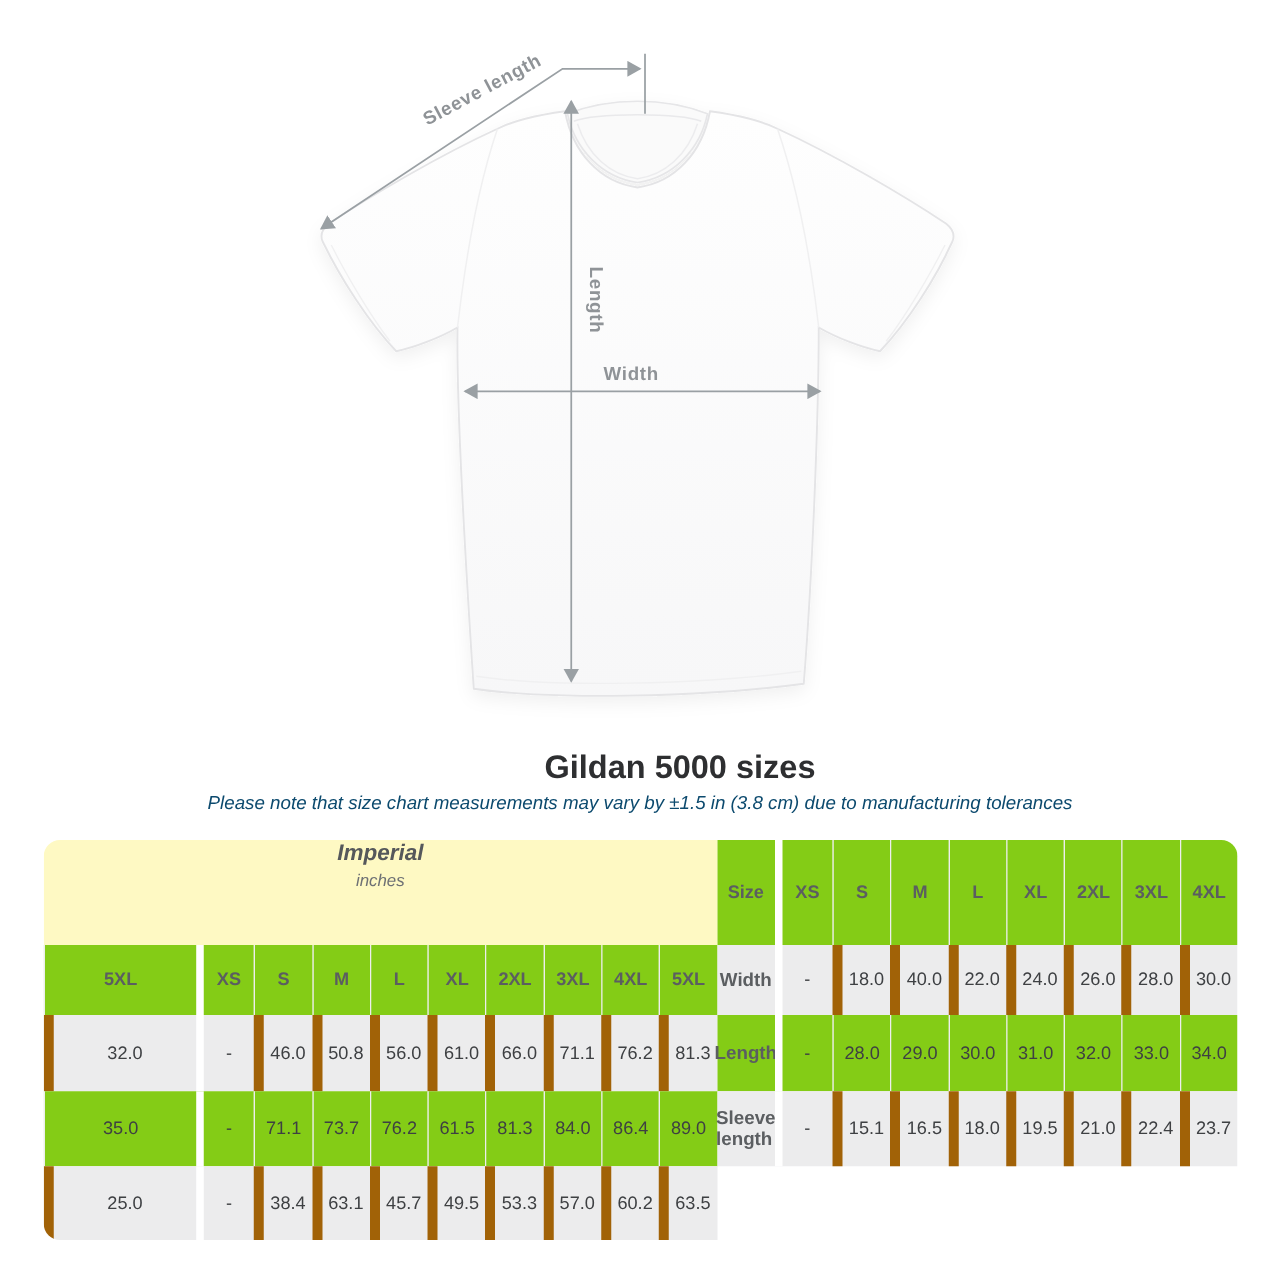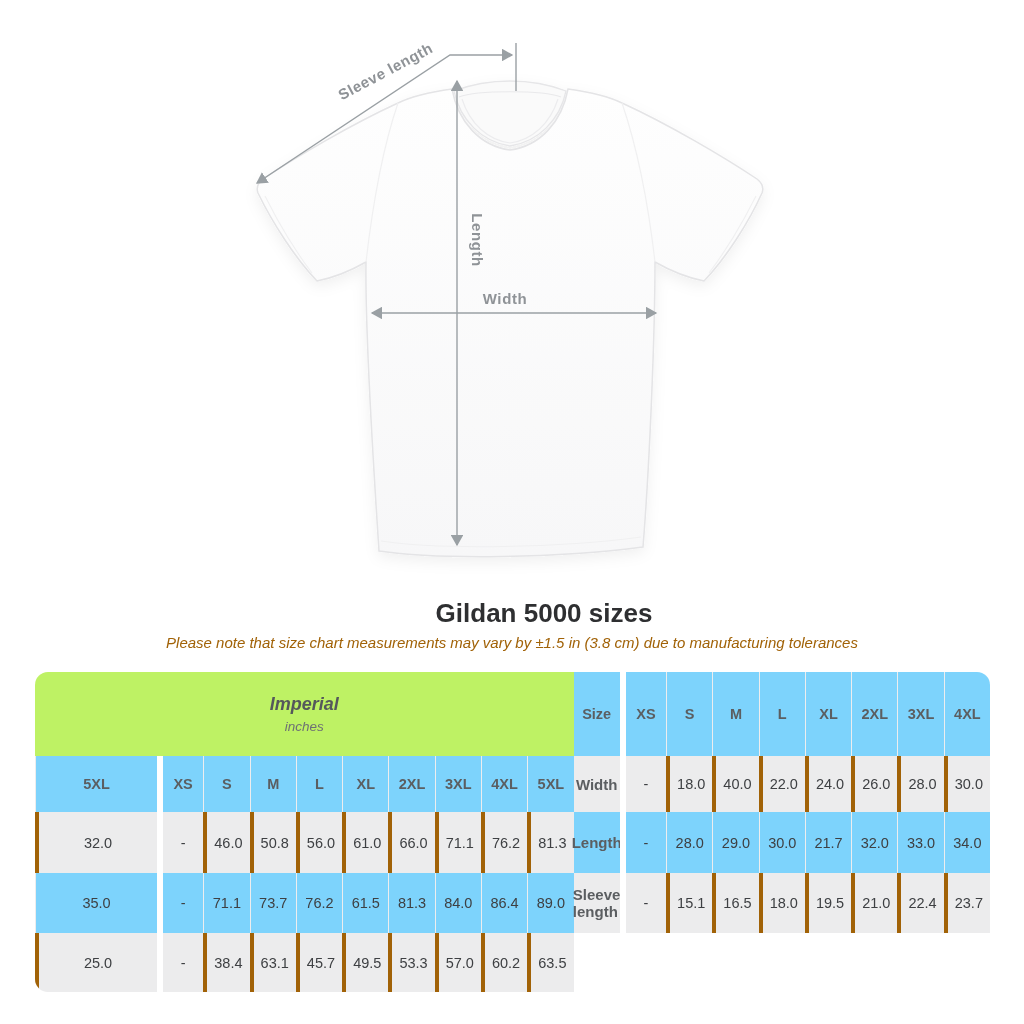--- a/index.html
+++ b/index.html
@@ -8,37 +8,37 @@
 
   
   .diagram{position:absolute;left:0;top:0;width:1024px;height:580px;}
   .meas-label{fill:#8f9397;font-weight:bold;font-size:15px;letter-spacing:.6px;
               font-family:"Liberation Sans", sans-serif;}
 
   
   .title{position:absolute;top:598px;left:0;width:1024px;text-align:center;
          font-size:26px;font-weight:bold;color:#2e2f31;padding-left:32px;}
   .subtitle{position:absolute;top:634px;left:0;width:1024px;text-align:center;
-            font-style:italic;font-size:15px;color:#a16207;}
+            font-style:italic;font-size:15px;color:#0c4a6e;}
 
   
   .size-table{position:absolute;left:35px;top:672px;width:955px;
               display:grid;grid-template-columns:122px repeat(18,1fr);
               grid-template-rows:84px 56px 61px 60px 59px;
               border-radius:13px;overflow:hidden;}
-  .band{background:#bef264;display:flex;flex-direction:column;align-items:center;
-        justify-content:center;gap:4px;}
+  .band{background:#fef9c3;display:flex;flex-direction:column;align-items:center;
+        gap:4px;}
   .band-imperial{grid-column:1/11;}
   .band-metric{grid-column:11/20;}
   .band-title{font-style:italic;font-weight:bold;font-size:18px;color:#55585b;}
   .band-sub{font-style:italic;font-size:13.5px;color:#6e7174;}
 
   .tc{display:flex;align-items:center;justify-content:center;min-width:0;}
-  .row-white{background:#7dd3fc;border-left:1px solid #ededee;}
-  .row-gray{background:#ececed;border-left:4px solid #a16207;}
+  .row-white{background:#84cc16;border-left:1px solid #ededee;}
+  .row-gray{background:#ececed;border-left:8px solid #a16207;}
   .label-col{border-left:none !important;}
   .group-start{border-left:6px solid #ffffff !important;}
   .head{font-weight:bold;color:#5b5e61;font-size:14.5px;}
   .rowlabel{font-weight:bold;color:#5b5e61;font-size:15px;}
   .num{color:#3e4043;font-size:14.5px;}
 </style>
 </head>
 <body>
 
 <div class="page">
@@ -144,21 +144,21 @@
       <div class="tc num row-gray">61.0</div>
       <div class="tc num row-gray">66.0</div>
       <div class="tc num row-gray">71.1</div>
       <div class="tc num row-gray">76.2</div>
       <div class="tc num row-gray">81.3</div>
       <div class="tc rowlabel label-col row-white">Length</div>
       <div class="tc num row-white group-start">-</div>
       <div class="tc num row-white">28.0</div>
       <div class="tc num row-white">29.0</div>
       <div class="tc num row-white">30.0</div>
-      <div class="tc num row-white">21.7</div>
+      <div class="tc num row-white">31.0</div>
       <div class="tc num row-white">32.0</div>
       <div class="tc num row-white">33.0</div>
       <div class="tc num row-white">34.0</div>
       <div class="tc num row-white">35.0</div>
       <div class="tc num row-white group-start">-</div>
       <div class="tc num row-white">71.1</div>
       <div class="tc num row-white">73.7</div>
       <div class="tc num row-white">76.2</div>
       <div class="tc num row-white">61.5</div>
       <div class="tc num row-white">81.3</div>

